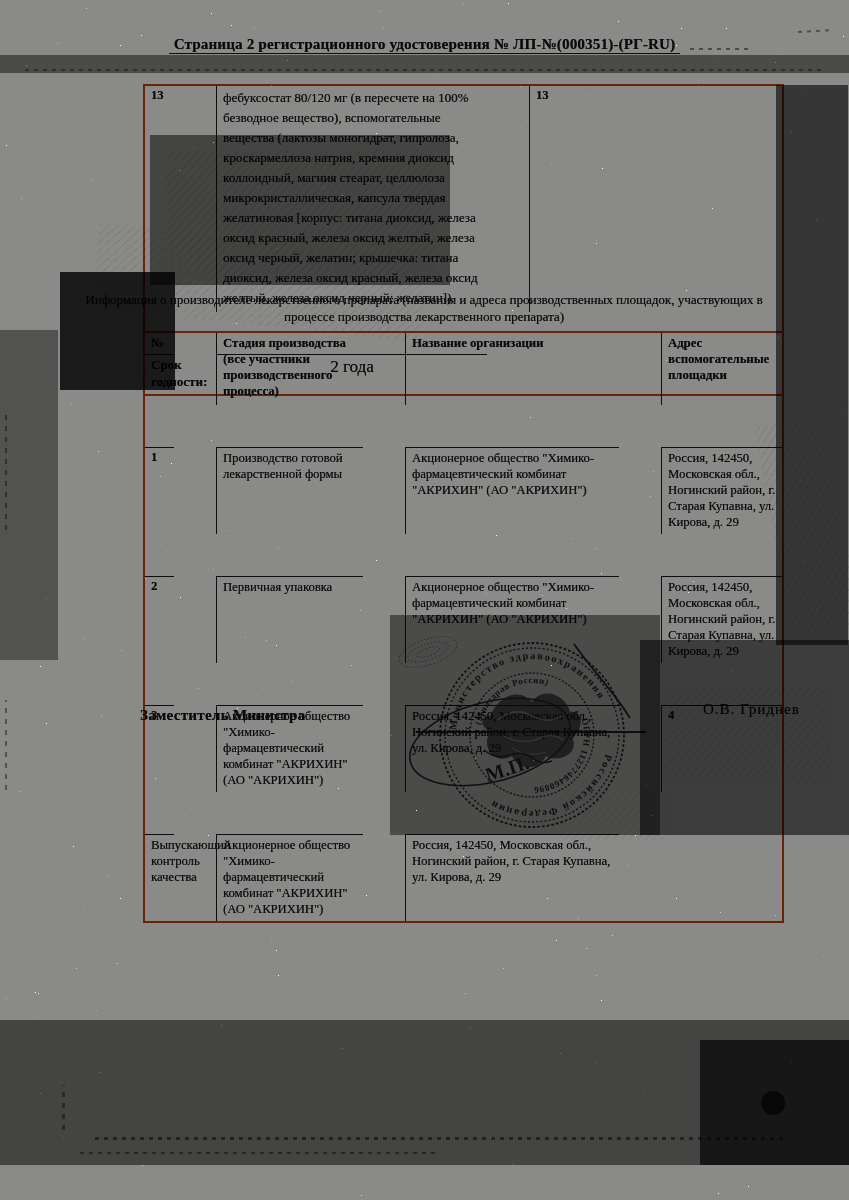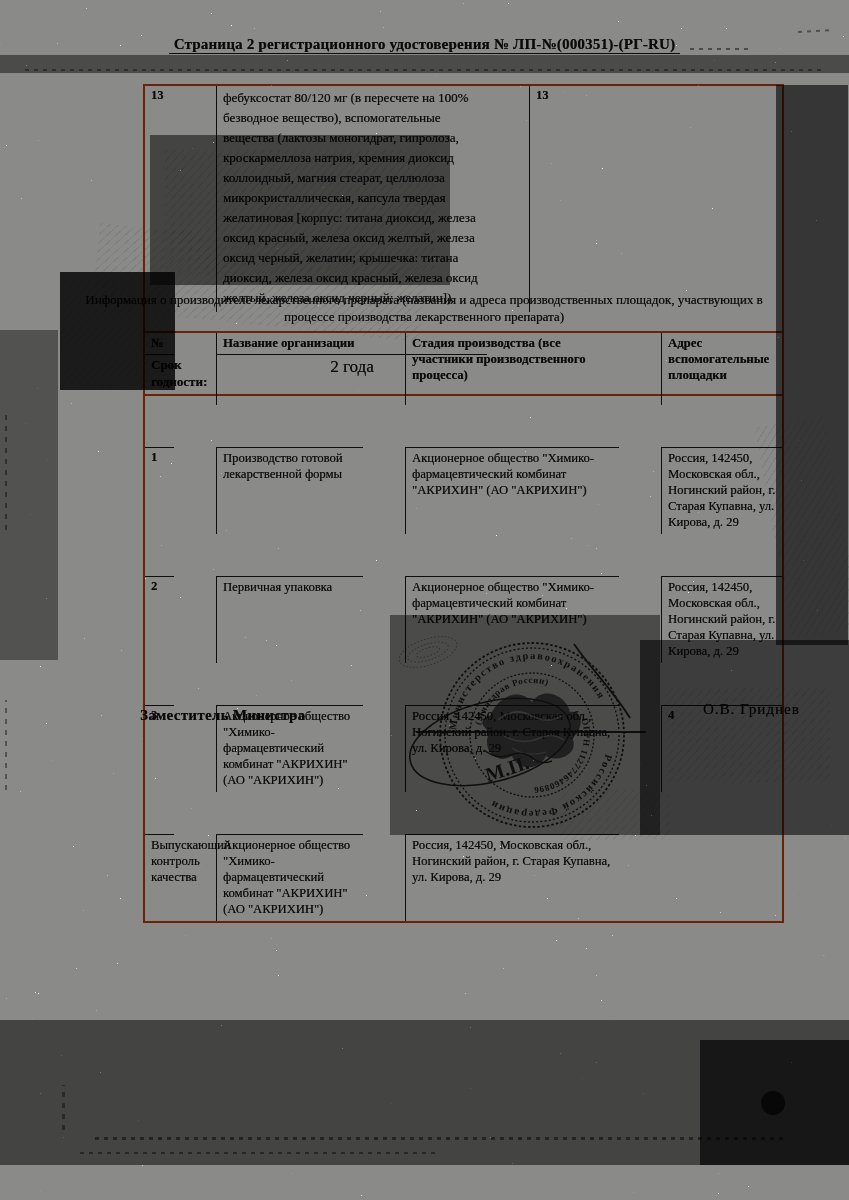--- a/index.html
+++ b/index.html
@@ -64,22 +64,22 @@
   <div class="cell value-cell tall ink">фебуксостат 80/120 мг (в пересчете на 100% безводное вещество), вспомогательные вещества (лактозы моногидрат, гипролоза, кроскармеллоза натрия, кремния диоксид коллоидный, магния стеарат, целлюлоза микрокристаллическая, капсула твердая желатиновая [корпус: титана диоксид, железа оксид красный, железа оксид желтый, железа оксид черный, желатин; крышечка: титана диоксид, железа оксид красный, железа оксид желтый, железа оксид черный; желатин])</div>
   <div class="cell num-cell ink">13</div>
   <div class="cell label-cell ink">Срок годности:</div>
   <div class="cell value-cell center-val ink">2 года</div>
 </div>
 
 <div class="info-note ink">Информация о производителе лекарственного препарата (названия и адреса производственных площадок, участвующих в процессе производства лекарственного препарата)</div>
 
 <div class="tbl" id="prod-table">
   <div class="cell hdr-cell ink">№</div>
+  <div class="cell hdr-cell ink">Стадия производства (все участники производственного процесса)</div>
   <div class="cell hdr-cell ink">Название организации</div>
-  <div class="cell hdr-cell ink">Стадия производства (все участники производственного процесса)</div>
   <div class="cell hdr-cell ink">Адрес вспомогательные площадки</div>
 
   <div class="cell num-cell rh1 ink">1</div>
   <div class="cell body-cell rh1 ink">Производство готовой лекарственной формы</div>
   <div class="cell body-cell rh1 ink">Акционерное общество "Химико-фармацевтический комбинат "АКРИХИН" (АО "АКРИХИН")</div>
   <div class="cell body-cell rh1 ink">Россия, 142450, Московская обл., Ногинский район, г. Старая Купавна, ул. Кирова, д. 29</div>
 
   <div class="cell num-cell rh2 ink">2</div>
   <div class="cell body-cell rh2 ink">Первичная упаковка</div>
   <div class="cell body-cell rh2 ink">Акционерное общество "Химико-фармацевтический комбинат "АКРИХИН" (АО "АКРИХИН")</div>

